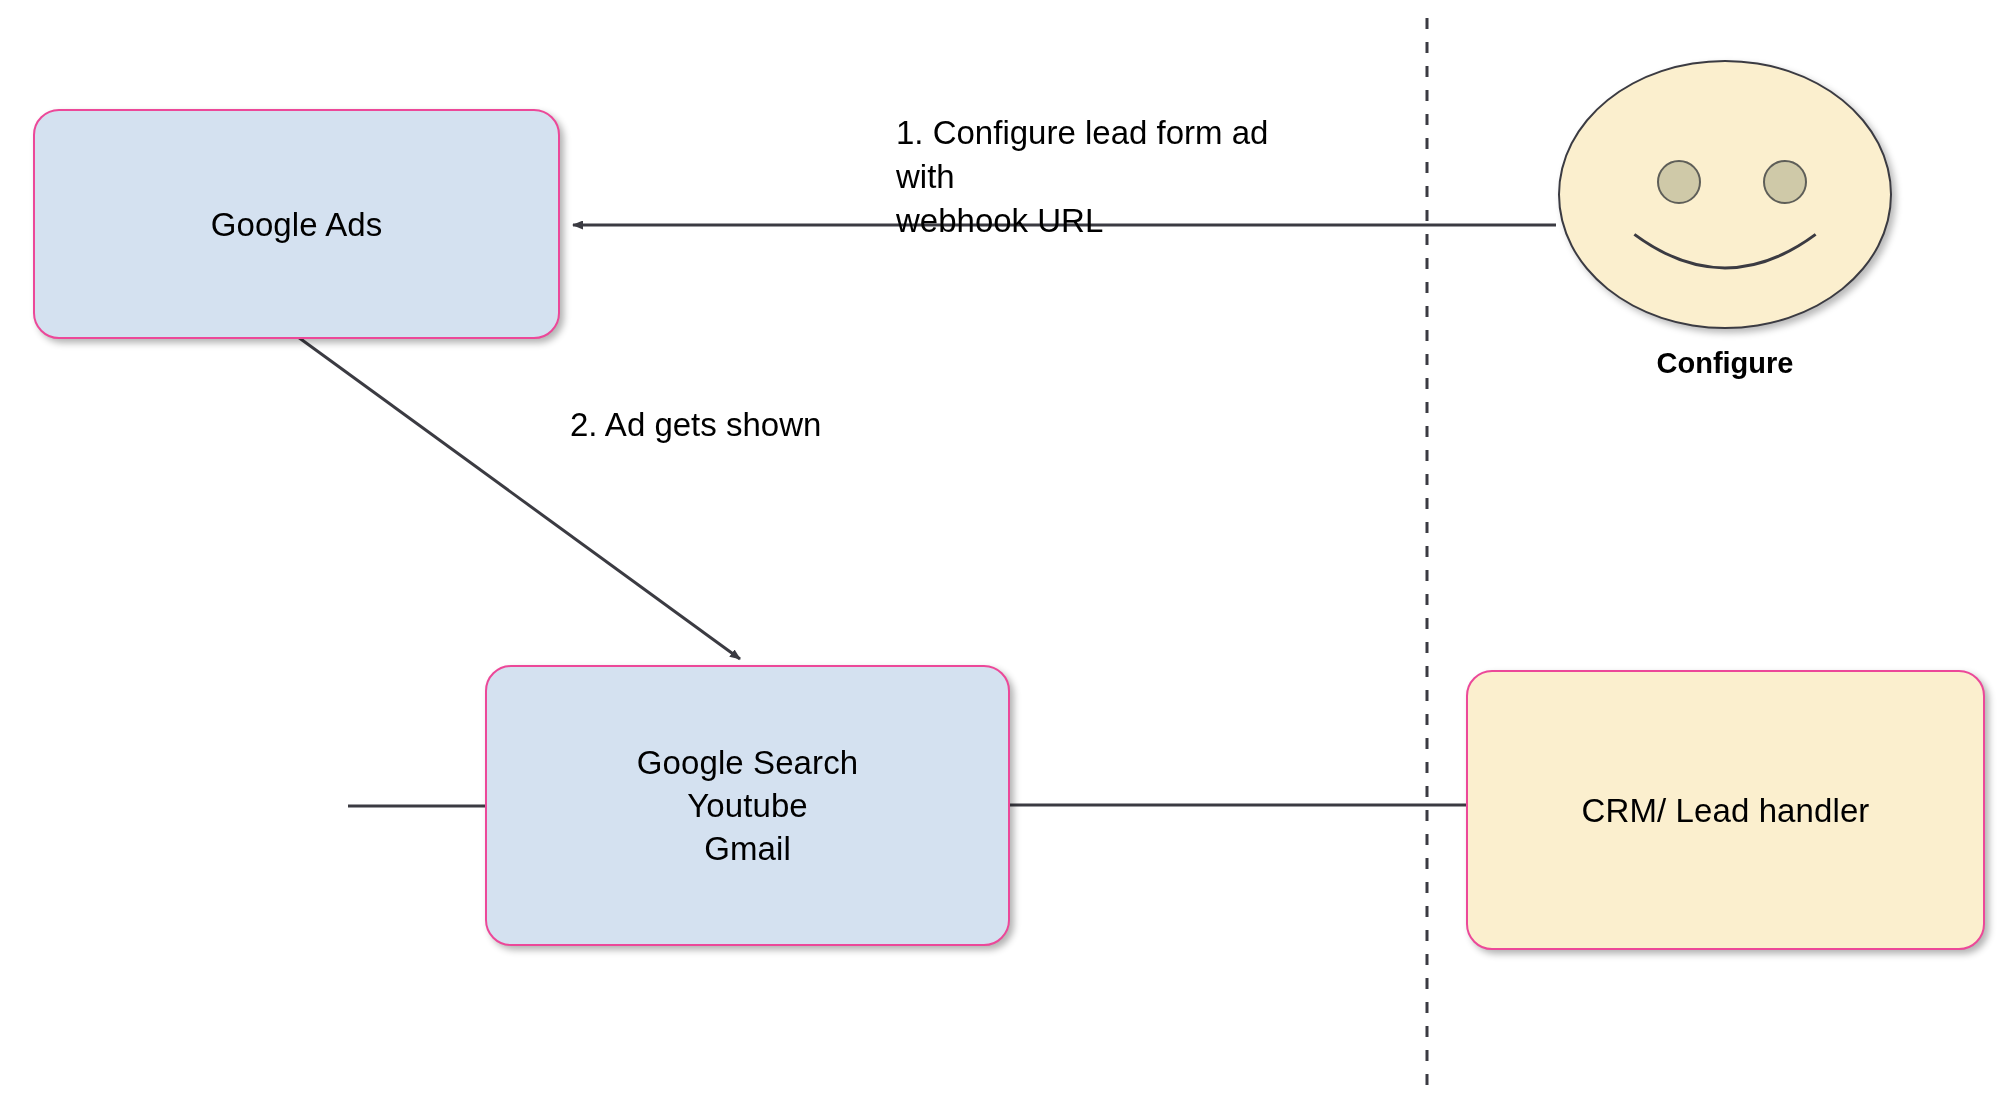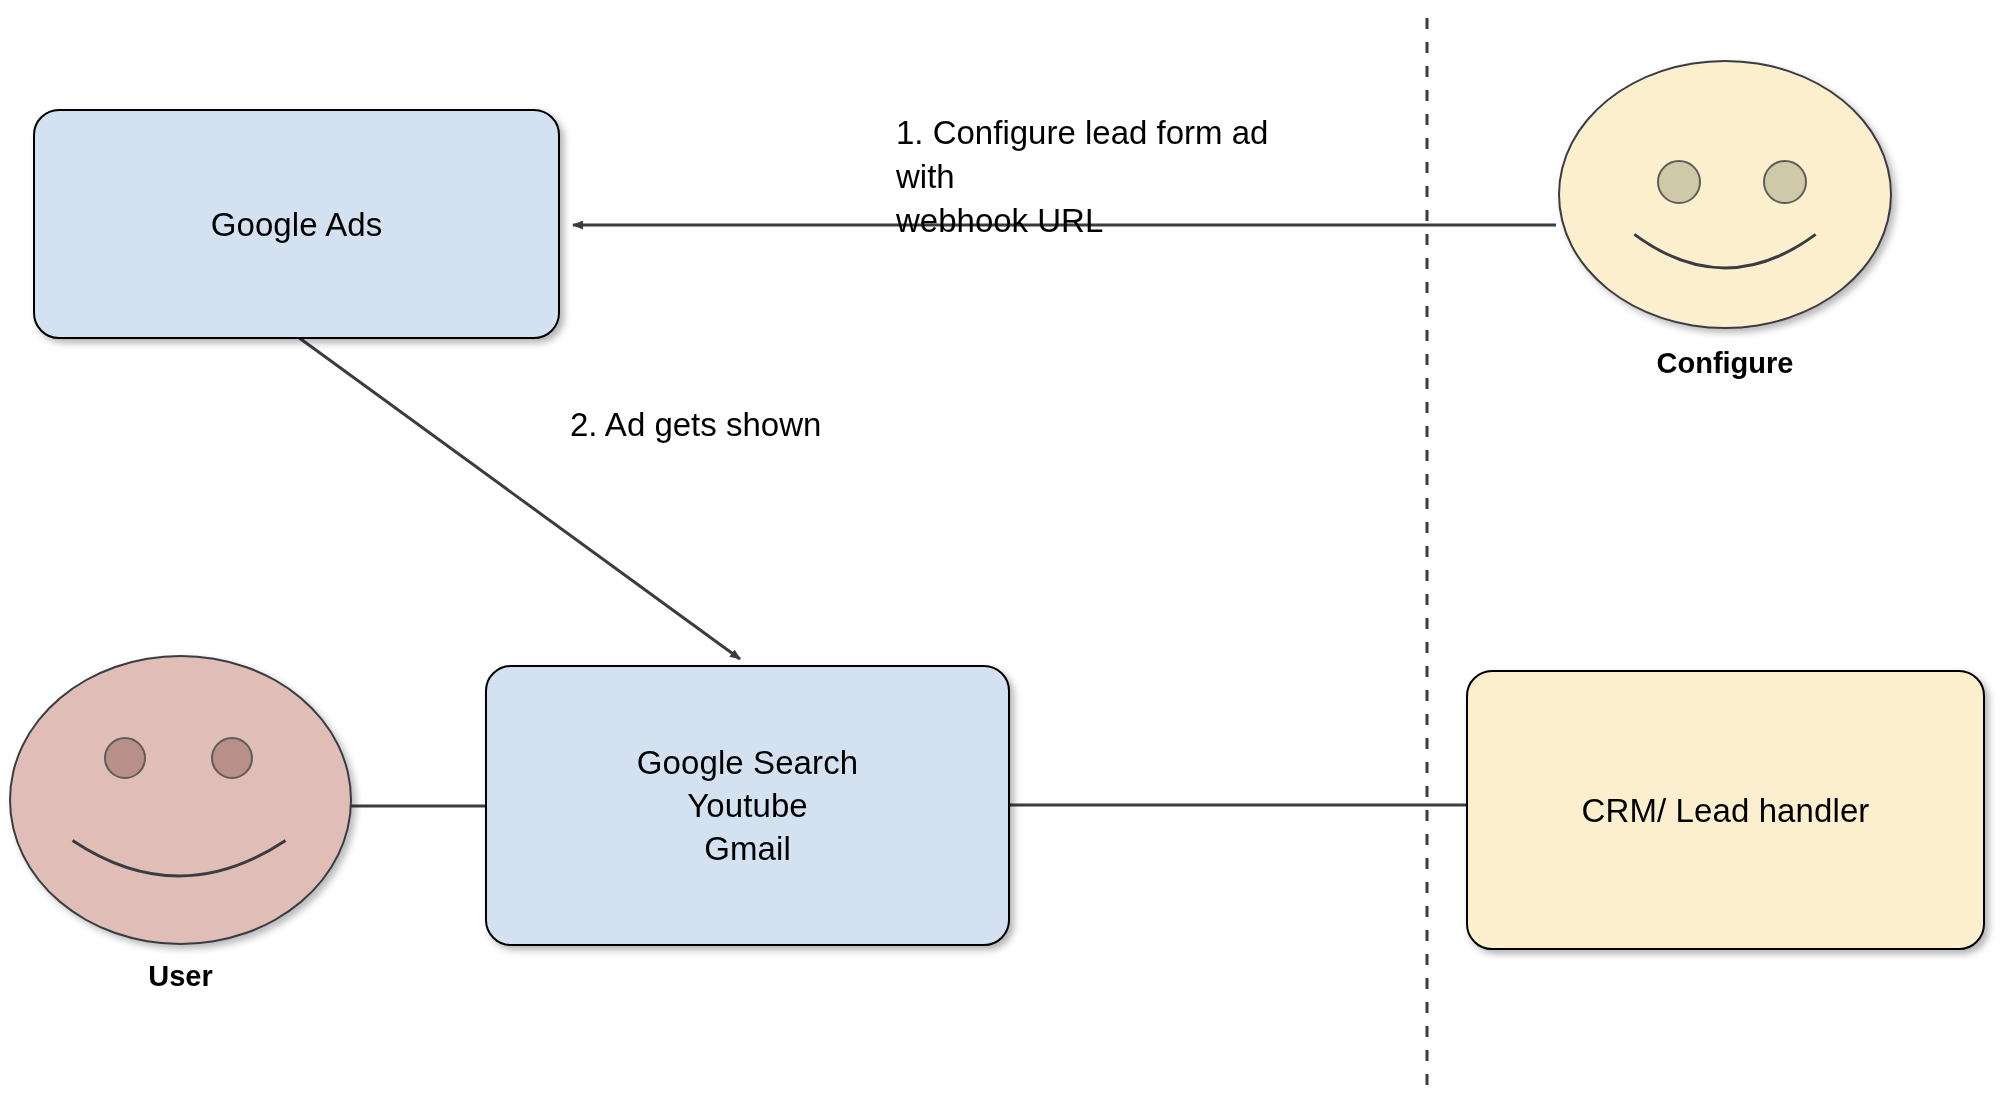--- a/index.html
+++ b/index.html
@@ -23,21 +23,21 @@
     left: 0;
     top: 0;
     width: 2004px;
     height: 1116px;
     pointer-events: none;
   }
   
   .node-box {
     position: absolute;
     box-sizing: border-box;
-    border: 2px solid #000000;
+    border: 2px solid #ec4899;
     border-radius: 26px;
     display: flex;
     align-items: center;
     justify-content: center;
     text-align: center;
     box-shadow: 4px 4px 7px rgba(0,0,0,0.30);
   }
   .node-box .node-label {
     font-size: 33px;
     line-height: 43px;
@@ -163,30 +163,20 @@
     <div class="face">
       <span class="eye left"></span>
       <span class="eye right"></span>
       <svg class="mouth" viewBox="0 0 334 269" xmlns="http://www.w3.org/2000/svg">
         <path d="M75 175 Q167 243 259 175" fill="none" stroke="#3b3b42" stroke-width="3"></path>
       </svg>
     </div>
     <div class="actor-name">Configure</div>
   </div>
 
-  <div class="actor" id="actor-user">
-    <div class="face">
-      <span class="eye left"></span>
-      <span class="eye right"></span>
-      <svg class="mouth" viewBox="0 0 343 290" xmlns="http://www.w3.org/2000/svg">
-        <path d="M62 186 Q170 258 278 186" fill="none" stroke="#3b3b42" stroke-width="3"></path>
-      </svg>
-    </div>
-    <div class="actor-name">User</div>
-  </div>
 
   <div class="edge-label" id="label-step1">1.  Configure lead form ad with
 webhook URL</div>
 
   <div class="edge-label" id="label-step2">2.  Ad gets shown</div>
 
 
 
 </div>
 

